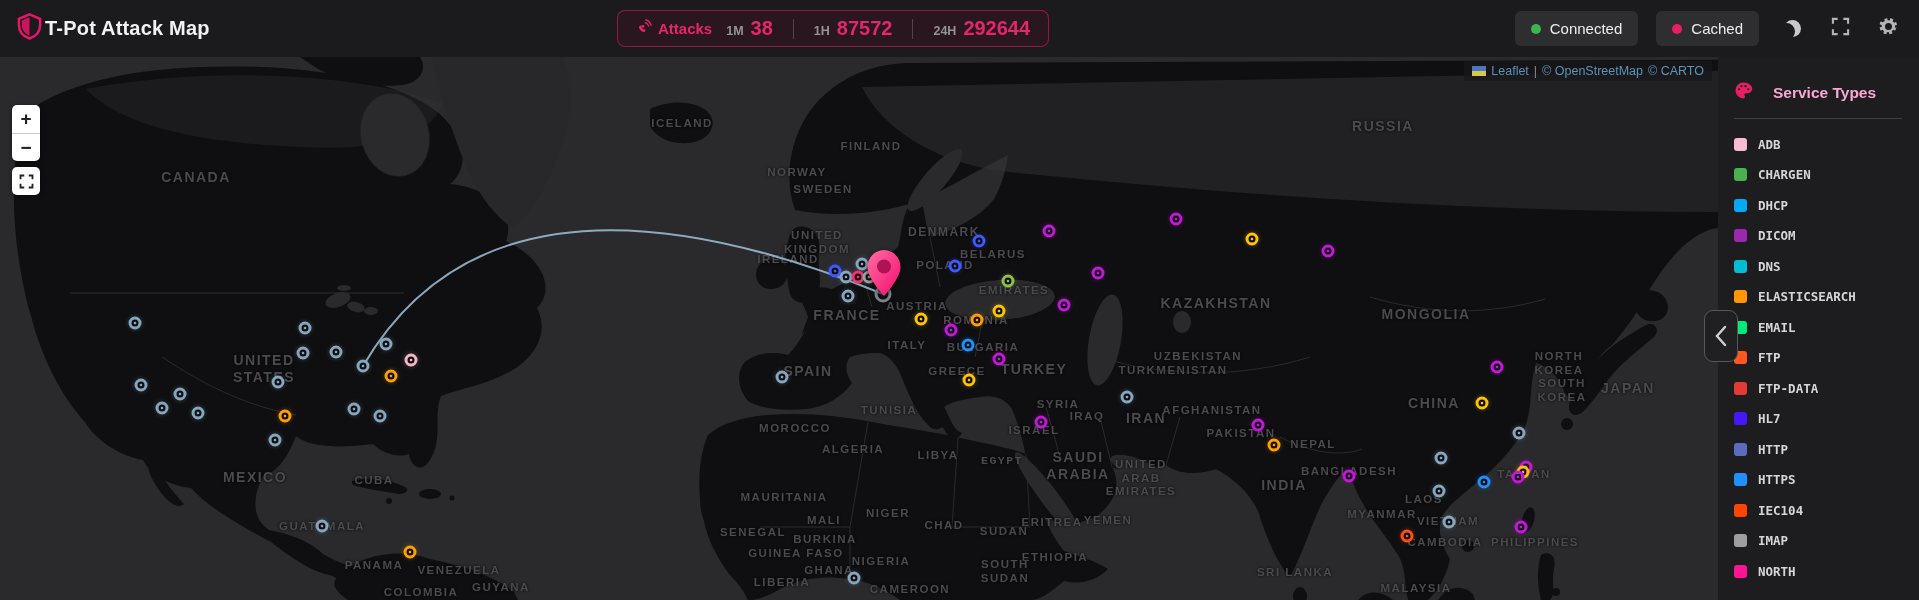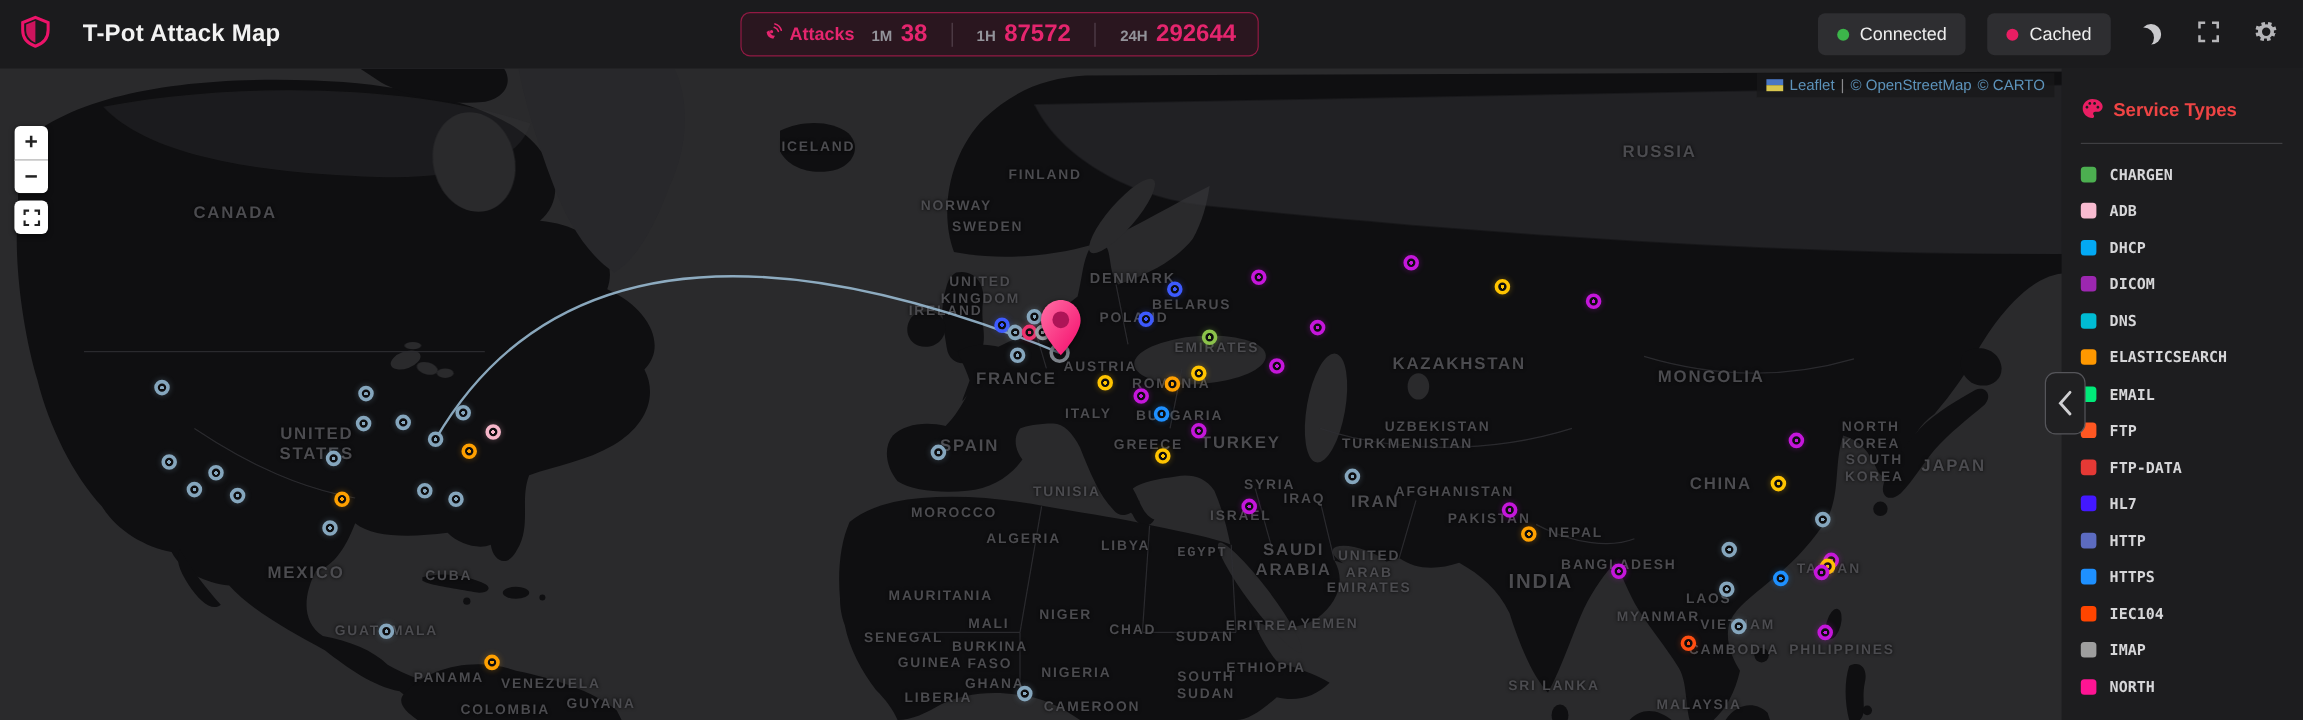--- a/index.html
+++ b/index.html
@@ -2,21 +2,21 @@
 <html><head>
 <meta charset="utf-8">
 <style>
   * { margin:0; padding:0; box-sizing:border-box; }
   html,body { width:1919px; height:600px; overflow:hidden; background:#2A2A2C;
               font-family:"Liberation Sans", sans-serif; }
 
   
   #header { position:absolute; left:0; top:0; width:1919px; height:57px;
             background:#1B1B1D; display:flex; align-items:center; padding:0 16px; z-index:50; }
-  .brand { display:flex; align-items:center; gap:26px; }
+  .brand { display:flex; align-items:center; gap:2px; }
   .brand-title { color:#F2F2F2; font-size:20px; font-weight:bold; letter-spacing:.2px; }
 
   #stats-pill { position:absolute; left:617px; top:10px; height:37px;
                 background:#2A161F; border:1px solid rgba(233,30,99,.55); border-radius:8px;
                 display:flex; align-items:center; padding:0 18px; gap:14px; }
   .attacks-label { color:#E5256E; font-weight:bold; font-size:15px; display:flex; align-items:center; gap:6px; }
   .stat-item { display:flex; align-items:baseline; gap:7px; }
   .stat-period { color:#93939A; font-weight:bold; font-size:12.5px; }
   .stat-value { color:#E5256E; font-weight:bold; font-size:20px; }
   .stat-sep { width:1px; height:20px; background:#54424C; margin:0 6px; }
@@ -52,21 +52,21 @@
   #attrib { position:absolute; right:207px; top:4px; background:rgba(24,24,26,.75);
             padding:3px 8px; font-size:12.5px; color:#8A8A8E; display:flex; align-items:center; gap:5px; }
   #attrib a { color:#5D93BB; text-decoration:none; cursor:pointer; }
   .uaflag { display:inline-block; width:14px; height:10px; }
   .uaflag .b { display:block; width:14px; height:5px; background:#4A77C4; }
   .uaflag .y { display:block; width:14px; height:5px; background:#D8C64F; }
 
   
   #sidebar { position:absolute; right:0; top:57px; width:201px; height:543px; background:#1D1D1F; z-index:40;
              padding:24px 0 0 16px; }
-  .sb-title { display:flex; align-items:center; gap:8px; color:#ef4444; font-size:15.5px; font-weight:bold; }
+  .sb-title { display:flex; align-items:center; gap:20px; color:#f9a8d4; font-size:15.5px; font-weight:bold; }
   .sb-divider { width:168px; height:1px; background:#3F3F42; margin:14px 0 10px 0; }
   .leg-row { display:flex; align-items:center; gap:11px; height:30.5px; }
   .leg-swatch { width:13px; height:13px; border-radius:3px; flex:none; }
   .leg-label { font-family:"DejaVu Sans Mono", monospace; font-weight:bold; font-size:12.5px; color:#D6D6D8; }
 
   #collapse { position:absolute; left:1704px; top:310px; width:34px; height:52px; background:#202022;
               border:1px solid #55555A; border-radius:9px; z-index:45; display:flex; align-items:center;
               justify-content:center; cursor:pointer; }
 </style>
 </head>
@@ -239,21 +239,21 @@
       <div class="clabel" style="left: 1034px; top: 312px; font-size: 14px;">TURKEY</div>
       <div class="clabel" style="left: 1198px; top: 300px; font-size: 11.5px;">UZBEKISTAN</div>
       <div class="clabel" style="left: 1173px; top: 314px; font-size: 11.5px;">TURKMENISTAN</div>
       <div class="clabel" style="left: 1058px; top: 348px; font-size: 11.5px;">SYRIA</div>
       <div class="clabel" style="left: 1087px; top: 360px; font-size: 11.5px;">IRAQ</div>
       <div class="clabel" style="left: 1146px; top: 361px; font-size: 14px;">IRAN</div>
       <div class="clabel" style="left: 1034px; top: 374px; font-size: 11.5px;">ISRAEL</div>
       <div class="clabel" style="left: 1212px; top: 354px; font-size: 11.5px;">AFGHANISTAN</div>
       <div class="clabel" style="left: 1241px; top: 377px; font-size: 11.5px;">PAKISTAN</div>
       <div class="clabel" style="left: 1313px; top: 388px; font-size: 11.5px;">NEPAL</div>
-      <div class="clabel" style="left: 1284px; top: 428px; font-size: 17px;">INDIA</div>
+      <div class="clabel" style="left: 1284px; top: 428px; font-size: 14px;">INDIA</div>
       <div class="clabel" style="left: 1349px; top: 415px; font-size: 11.5px;">BANGLADESH</div>
       <div class="clabel" style="left: 1434px; top: 346px; font-size: 14px;">CHINA</div>
       <div class="clabel" style="left: 1559px; top: 307px; font-size: 11.5px;">NORTH
 KOREA</div>
       <div class="clabel" style="left: 1562px; top: 334px; font-size: 11.5px;">SOUTH
 KOREA</div>
       <div class="clabel" style="left: 1628px; top: 331px; font-size: 14px;">JAPAN</div>
       <div class="clabel" style="left: 1524px; top: 418px; font-size: 11.5px;">TAIWAN</div>
       <div class="clabel" style="left: 1535px; top: 486px; font-size: 11.5px;">PHILIPPINES</div>
       <div class="clabel" style="left: 1448px; top: 465px; font-size: 11.5px;">VIETNAM</div>
@@ -277,21 +277,21 @@
       <div class="clabel" style="left: 1052px; top: 466px; font-size: 11.5px;">ERITREA</div>
       <div class="clabel" style="left: 1108px; top: 464px; font-size: 11.5px;">YEMEN</div>
       <div class="clabel" style="left: 1055px; top: 501px; font-size: 11.5px;">ETHIOPIA</div>
       <div class="clabel" style="left: 1005px; top: 515px; font-size: 11.5px;">SOUTH
 SUDAN</div>
       <div class="clabel" style="left: 753px; top: 476px; font-size: 11.5px;">SENEGAL</div>
       <div class="clabel" style="left: 825px; top: 490px; font-size: 11.5px;">BURKINA
 FASO</div>
       <div class="clabel" style="left: 775px; top: 497px; font-size: 11.5px;">GUINEA</div>
       <div class="clabel" style="left: 829px; top: 514px; font-size: 11.5px;">GHANA</div>
-      <div class="clabel" style="left: 881px; top: 505px; font-size: 11.5px; margin-left: 16px;">NIGERIA</div>
+      <div class="clabel" style="left: 881px; top: 505px; font-size: 11.5px;">NIGERIA</div>
       <div class="clabel" style="left: 782px; top: 526px; font-size: 11.5px;">LIBERIA</div>
       <div class="clabel" style="left: 910px; top: 533px; font-size: 11.5px;">CAMEROON</div>
       <div class="clabel" style="left: 1141px; top: 421px; font-size: 11.5px;">UNITED
 ARAB
 EMIRATES</div>
       <div class="clabel" style="left: 264px; top: 312px; font-size: 14px;">UNITED
 STATES</div>
       <div class="clabel" style="left: 255px; top: 420px; font-size: 14px;">MEXICO</div>
       <div class="clabel" style="left: 374px; top: 424px; font-size: 11.5px;">CUBA</div>
       <div class="clabel" style="left: 322px; top: 470px; font-size: 11.5px;">GUATEMALA</div>
@@ -409,26 +409,26 @@
     <span>
       <svg width="19" height="19" viewBox="0 0 24 24">
         <path fill="#E91E63" d="M12 2C6.5 2 2 6.5 2 12s4.5 10 10 10c1.2 0 2-.9 2-2 0-.5-.2-1-.5-1.3-.3-.4-.5-.8-.5-1.3 0-1.1.9-2 2-2h2.4c3.1 0 5.6-2.5 5.6-5.6C23 5.8 18.1 2 12 2zM6.5 12c-.8 0-1.5-.7-1.5-1.5S5.7 9 6.5 9 8 9.7 8 10.5 7.3 12 6.5 12zm3-4C8.7 8 8 7.3 8 6.5S8.7 5 9.5 5s1.5.7 1.5 1.5S10.3 8 9.5 8zm5 0c-.8 0-1.5-.7-1.5-1.5S13.7 5 14.5 5s1.5.7 1.5 1.5S15.3 8 14.5 8zm3.5 4c-.8 0-1.5-.7-1.5-1.5S17.2 9 18 9s1.5.7 1.5 1.5S18.8 12 18 12z"></path>
       </svg>
     </span>
     <span>Service Types</span>
   </div>
   <div class="sb-divider"></div>
   <div id="legend-list">
       <div class="leg-row">
+        <span class="leg-swatch" style="background: rgb(248, 187, 208);"></span>
+        <span class="leg-label">ADB</span>
+      </div>
+      <div class="leg-row">
         <span class="leg-swatch" style="background: rgb(76, 175, 80);"></span>
         <span class="leg-label">CHARGEN</span>
-      </div>
-      <div class="leg-row">
-        <span class="leg-swatch" style="background: rgb(248, 187, 208);"></span>
-        <span class="leg-label">ADB</span>
       </div>
       <div class="leg-row">
         <span class="leg-swatch" style="background: rgb(3, 169, 244);"></span>
         <span class="leg-label">DHCP</span>
       </div>
       <div class="leg-row">
         <span class="leg-swatch" style="background: rgb(156, 39, 176);"></span>
         <span class="leg-label">DICOM</span>
       </div>
       <div class="leg-row">

